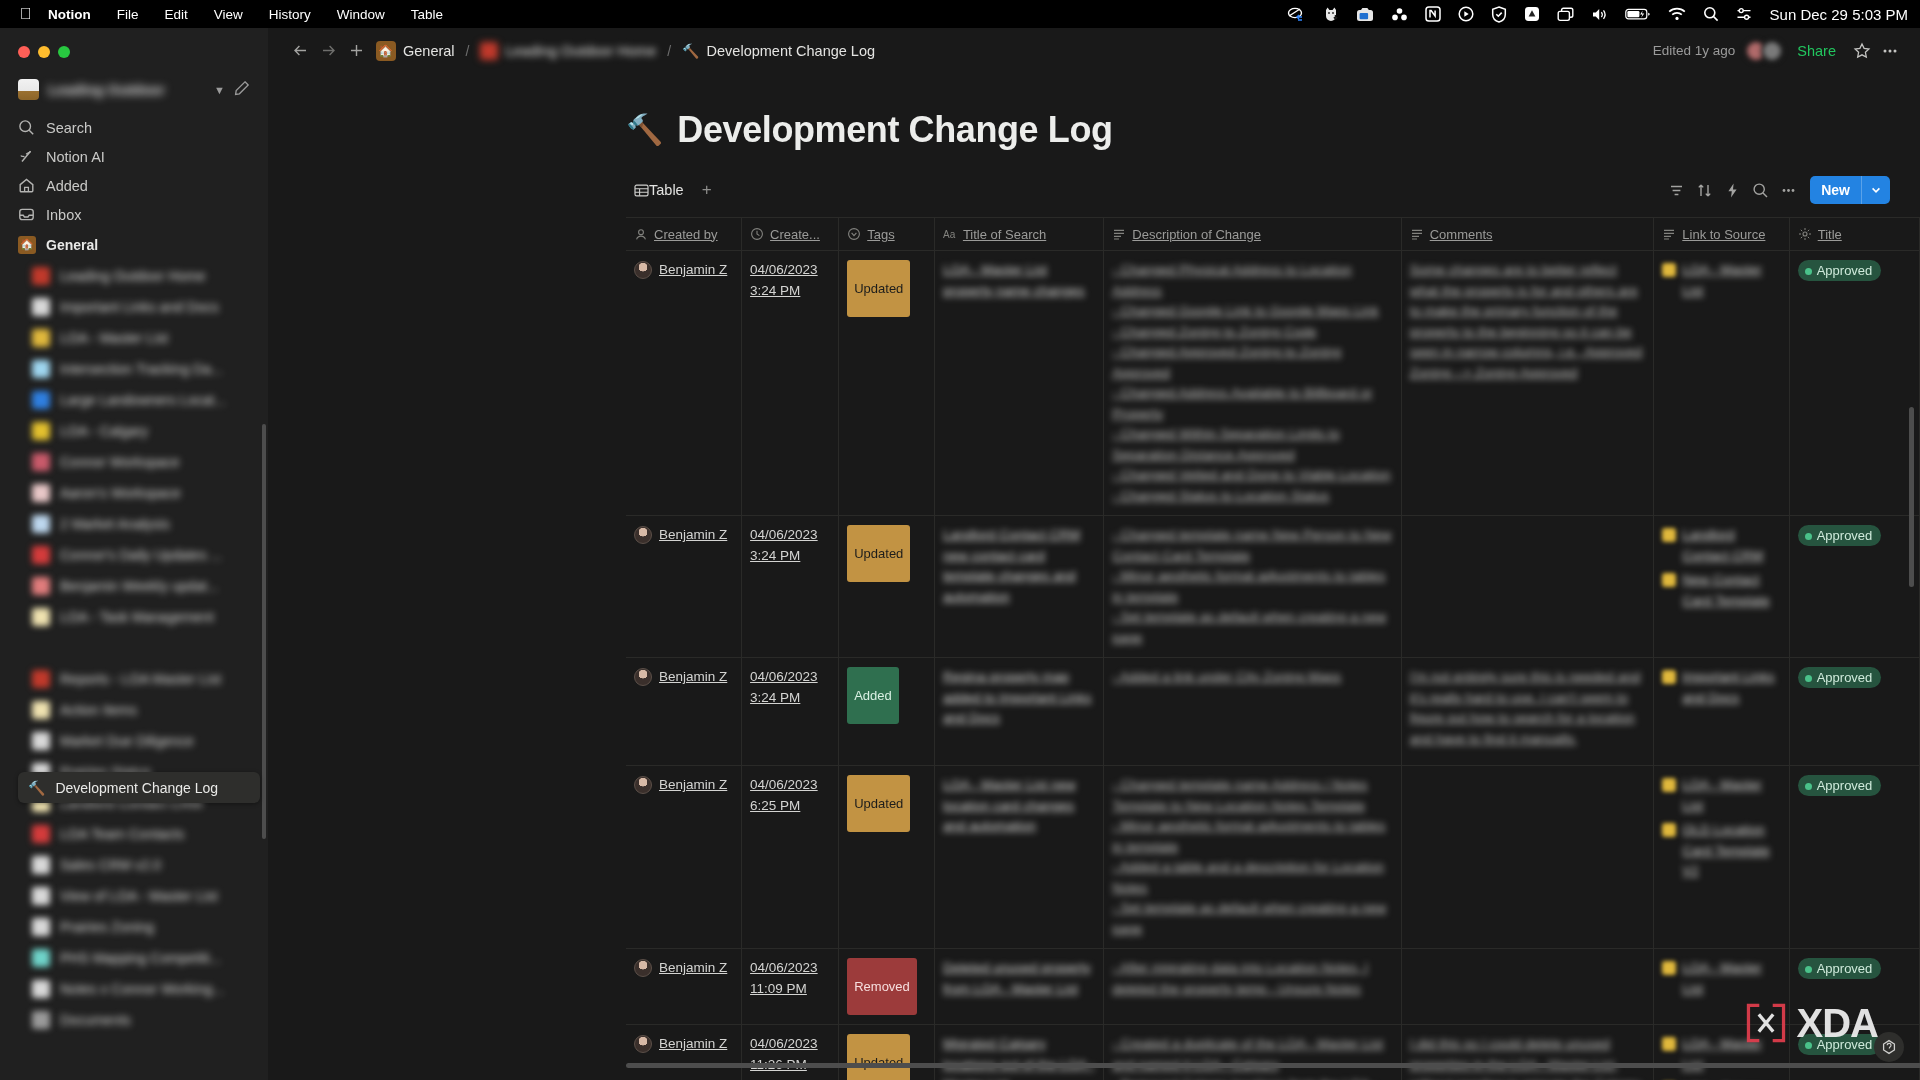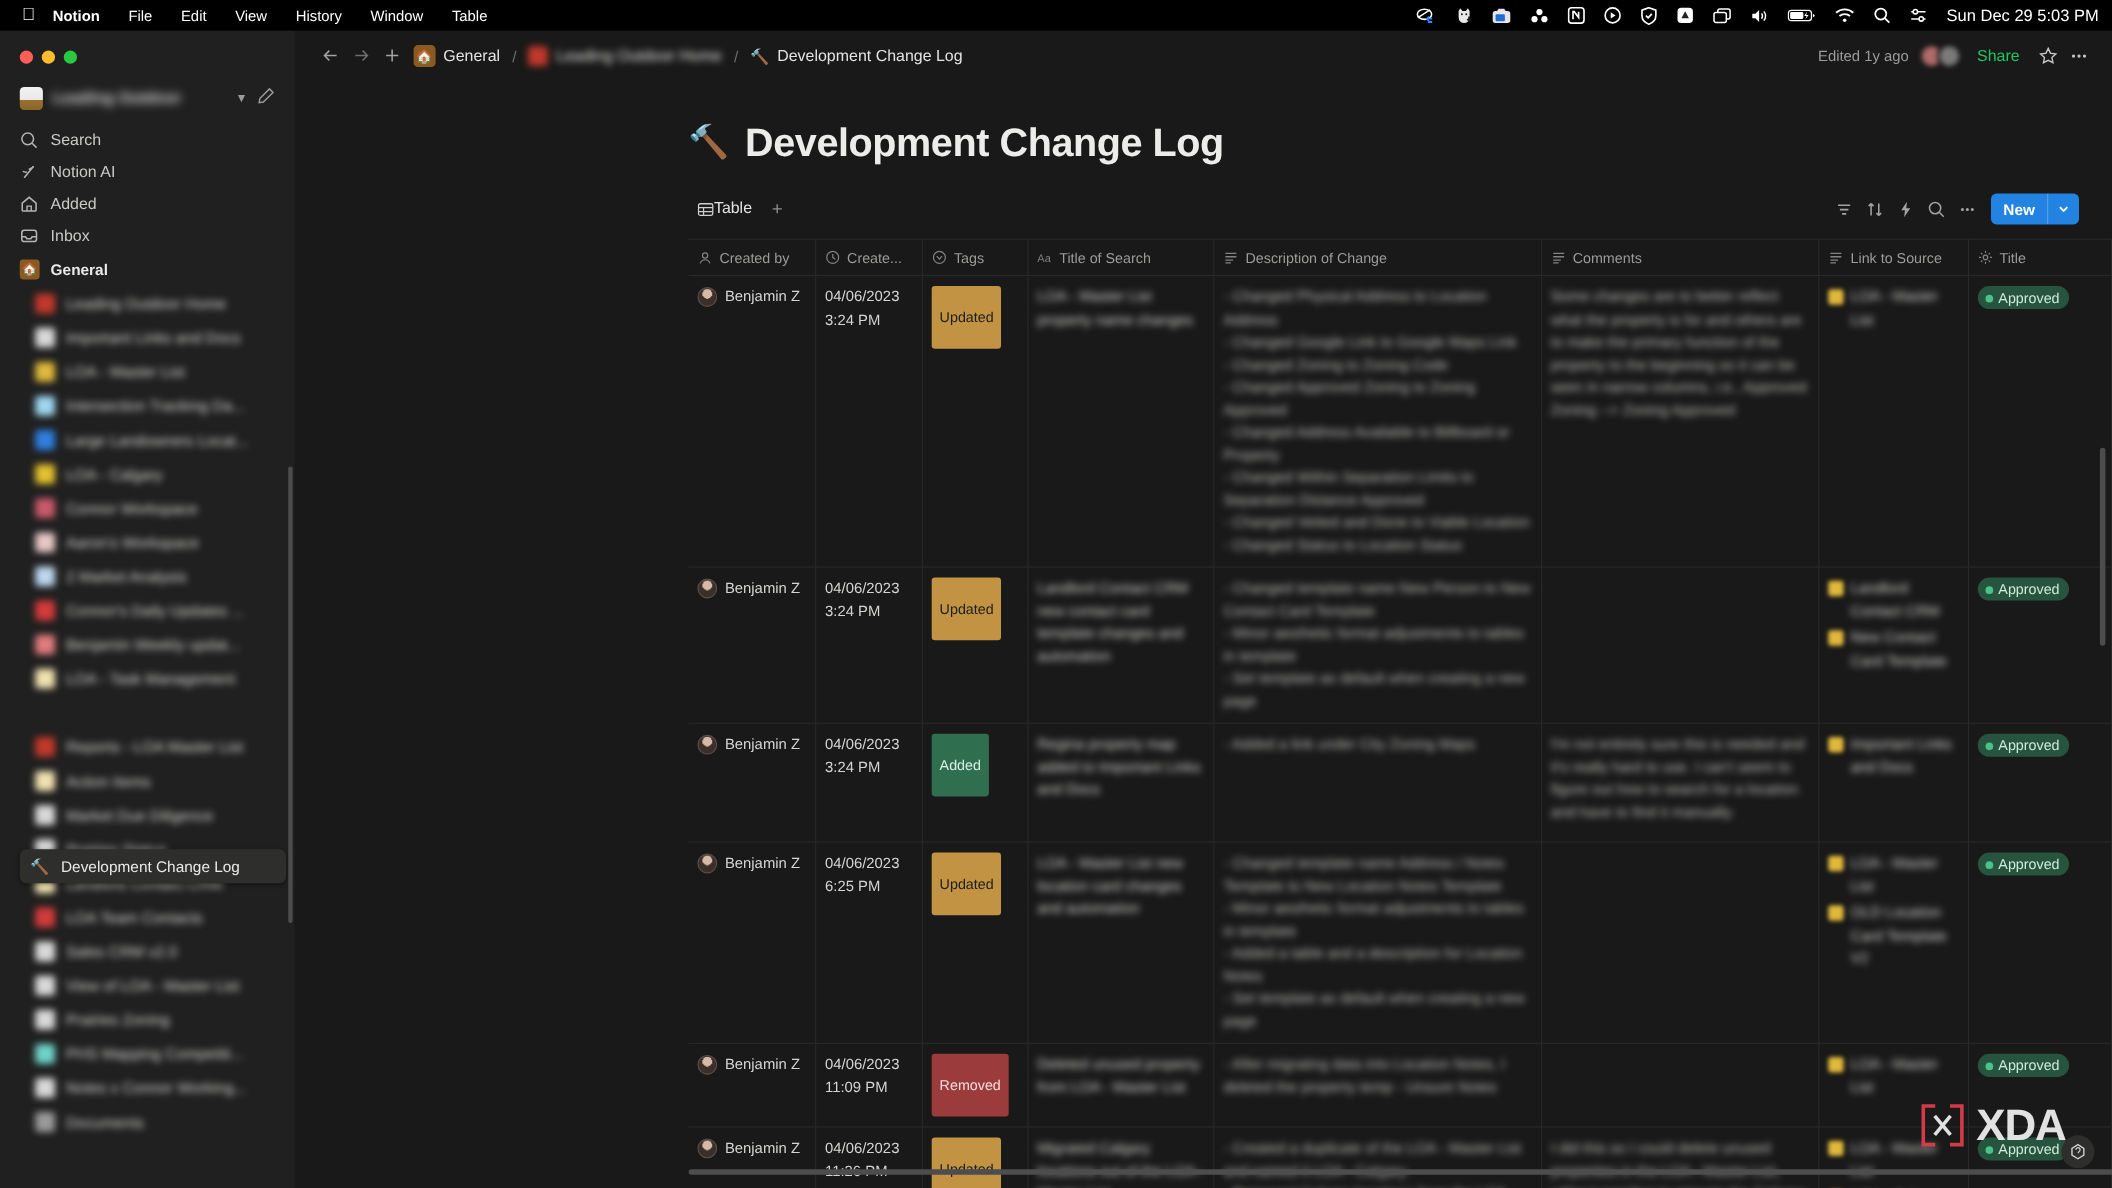--- a/index.html
+++ b/index.html
@@ -147,21 +147,21 @@
   }
   .new-btn .lbl { color: #fff; font-size: 14px; font-weight: 600; padding: 0 11px; }
   .new-btn .div { width: 1px; height: 28px; background: rgba(255,255,255,.25); }
   .new-btn .cd { padding: 0 8px; color: #fff; display: flex; align-items: center; }
 
   
   .tbl-wrap { margin: 10px 0 0 358px; position: relative; }
   table { border-collapse: collapse; table-layout: fixed; }
   th, td {
     border-bottom: 1px solid #2a2a28; border-right: 1px solid #2a2a28;
-    vertical-align: top; text-align: left; padding: 9px 8px;
+    vertical-align: top; text-align: left; padding: 9px 8px; text-decoration: underline;
   }
   thead th {
     border-top: 1px solid #2a2a28;
     color: #9b9b99; font-size: 13px; font-weight: normal; padding: 7px 8px;
     height: 33px; vertical-align: middle;
   }
   .th-in { display: flex; align-items: center; gap: 6px; }
   .th-ico { color: #777775; flex-shrink: 0; display: flex; }
 
   td { color: #d4d4d2; font-size: 13.5px; line-height: 20.5px; }

